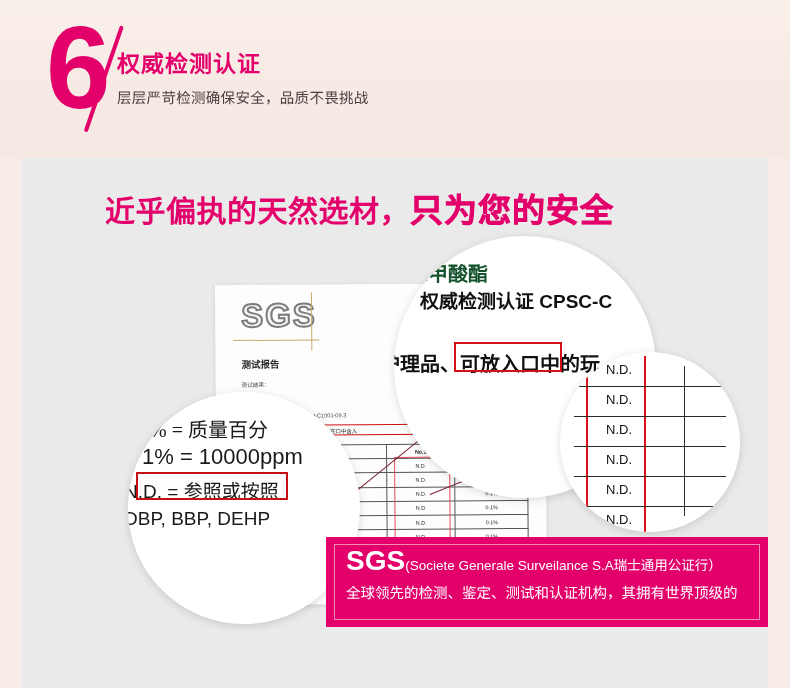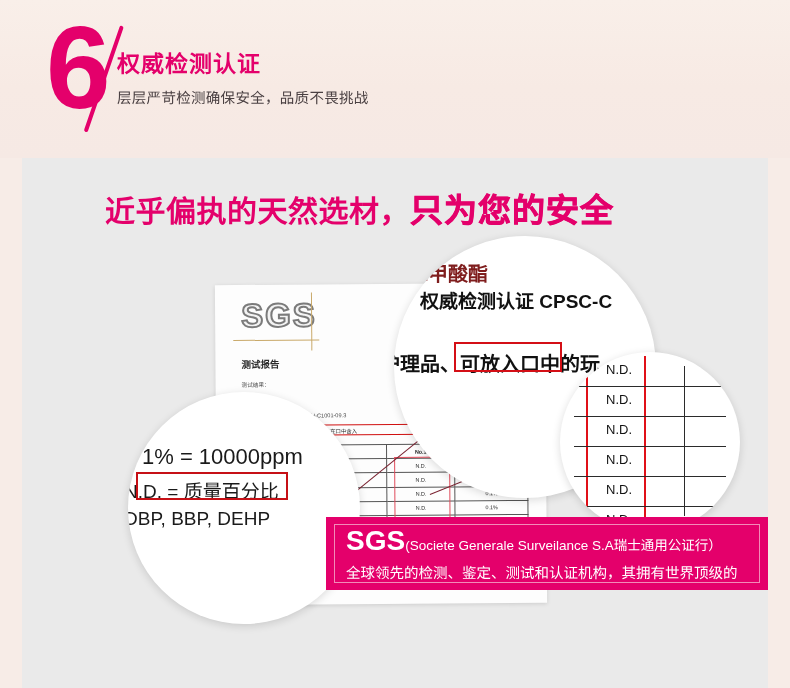--- a/index.html
+++ b/index.html
@@ -123,21 +123,21 @@
   .mag{
     position:absolute;border-radius:50%;
     background:#ffffff;
     box-shadow:0 2px 9px rgba(0,0,0,0.14);
     overflow:hidden;
   }
   .mag-top{left:394px;top:236px;width:262px;height:262px;}
   .mag-left{left:128px;top:392px;width:232px;height:232px;}
   .mag-right{left:560px;top:352px;width:180px;height:180px;}
 
-  .mt-l1{position:absolute;left:-6px;top:22px;font-size:20px;font-weight:bold;color:#7f1d1d;white-space:nowrap;}
+  .mt-l1{position:absolute;left:-6px;top:22px;font-size:20px;font-weight:bold;color:#14532d;white-space:nowrap;}
   .mt-l2{position:absolute;left:26px;top:50px;font-size:19px;font-weight:bold;color:#111;white-space:nowrap;}
   .mt-l3{position:absolute;left:-14px;top:112px;font-size:20px;font-weight:bold;color:#111;white-space:nowrap;}
   .mt-redbox{
     position:absolute;left:60px;top:106px;width:108px;height:30px;
     border:2.2px solid #d40f16;box-sizing:border-box;
   }
 
   .ml-l1{position:absolute;left:22px;top:22px;font-size:20px;color:#1a1a1a;white-space:nowrap;font-family:"Liberation Serif","DejaVu Serif",serif;}
   .ml-l2{position:absolute;left:14px;top:52px;font-size:22px;color:#1a1a1a;white-space:nowrap;}
   .ml-l3{position:absolute;left:-4px;top:84px;font-size:19px;color:#1a1a1a;white-space:nowrap;}
@@ -157,21 +157,21 @@
     position:absolute;left:26px;top:4px;width:56px;height:176px;
     border-left:2px solid #e01018;border-right:2px solid #e01018;
   }
   .mr-vline{position:absolute;left:124px;top:14px;width:1.1px;height:150px;background:#2b2b2b;}
 
   
   .connector{position:absolute;background:#7a2230;transform-origin:left center;height:1.2px;}
 
   
   .pink-panel{
-    position:absolute;left:326px;top:517px;width:442px;height:73px;
+    position:absolute;left:326px;top:537px;width:442px;height:90px;
     background:#e4006b;
   }
   .pink-inner{
     position:absolute;left:8px;top:7px;right:8px;bottom:7px;
     border:1px solid #f28bb8;box-sizing:border-box;
   }
   .pp-line1{
     position:absolute;left:20px;top:8px;white-space:nowrap;
   }
   .pp-sgs{
@@ -282,22 +282,23 @@
   <div class="connector" style="left:264px;top:565px;width:84px;transform:rotate(-48deg);"></div>
 
   <div class="mag mag-top">
     <div class="mt-l1">苯二甲酸酯</div>
     <div class="mt-l2">权威检测认证 CPSC-C</div>
     <div class="mt-l3">护理品、可放入口中的玩</div>
     <div class="mt-redbox"></div>
   </div>
 
   <div class="mag mag-left">
+    <div class="ml-l1">% = 质量百分</div>
     <div class="ml-l2">1% = 10000ppm</div>
-    <div class="ml-l3">N.D. = 质量百分比</div>
+    <div class="ml-l3">N.D. = 参照或按照</div>
     <div class="ml-l4">DBP, BBP, DEHP</div>
     <div class="ml-redbox"></div>
   </div>
 
   <div class="mag mag-right">
     <div class="mr-redcol"></div>
     <div class="mr-vline"></div>
     <div class="mr-row" style="top:4px;">
         <span>N.D.</span>
       </div>

